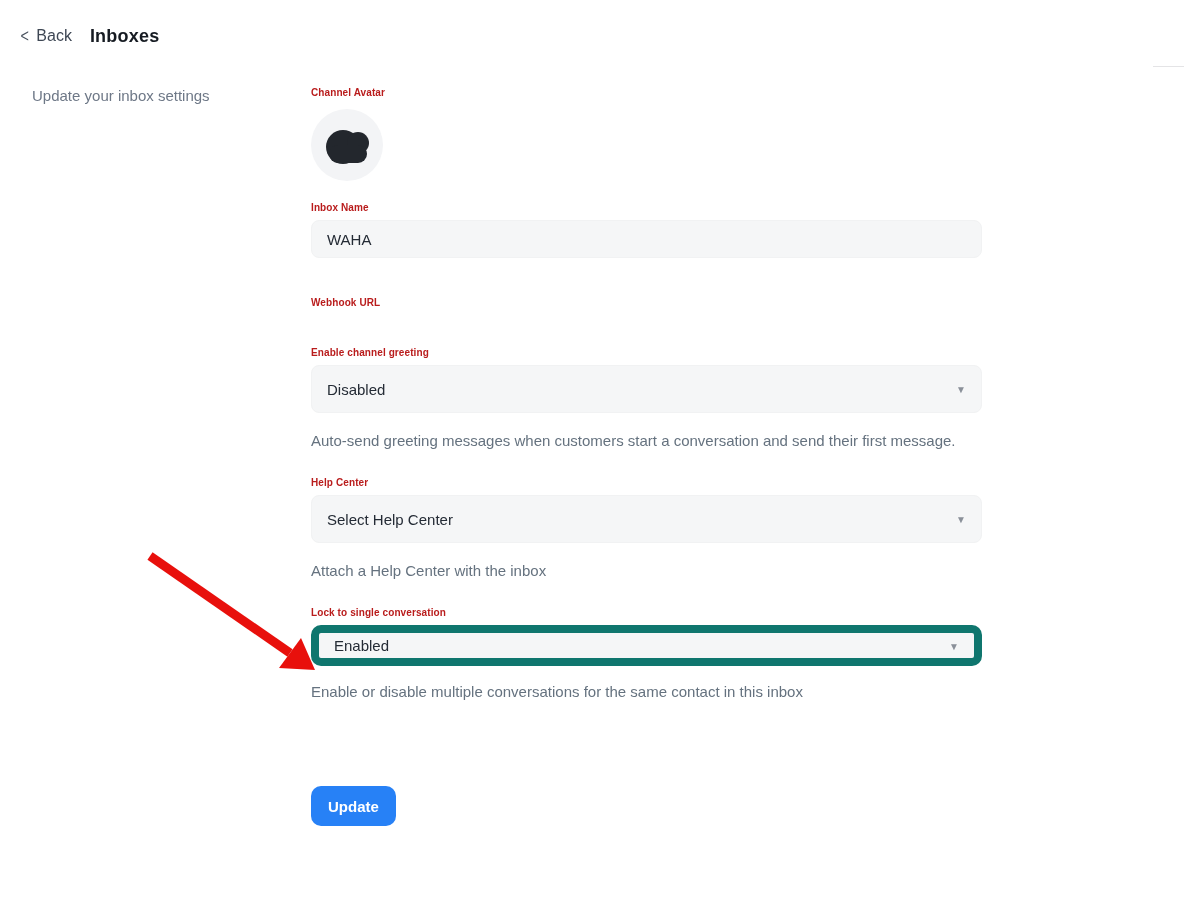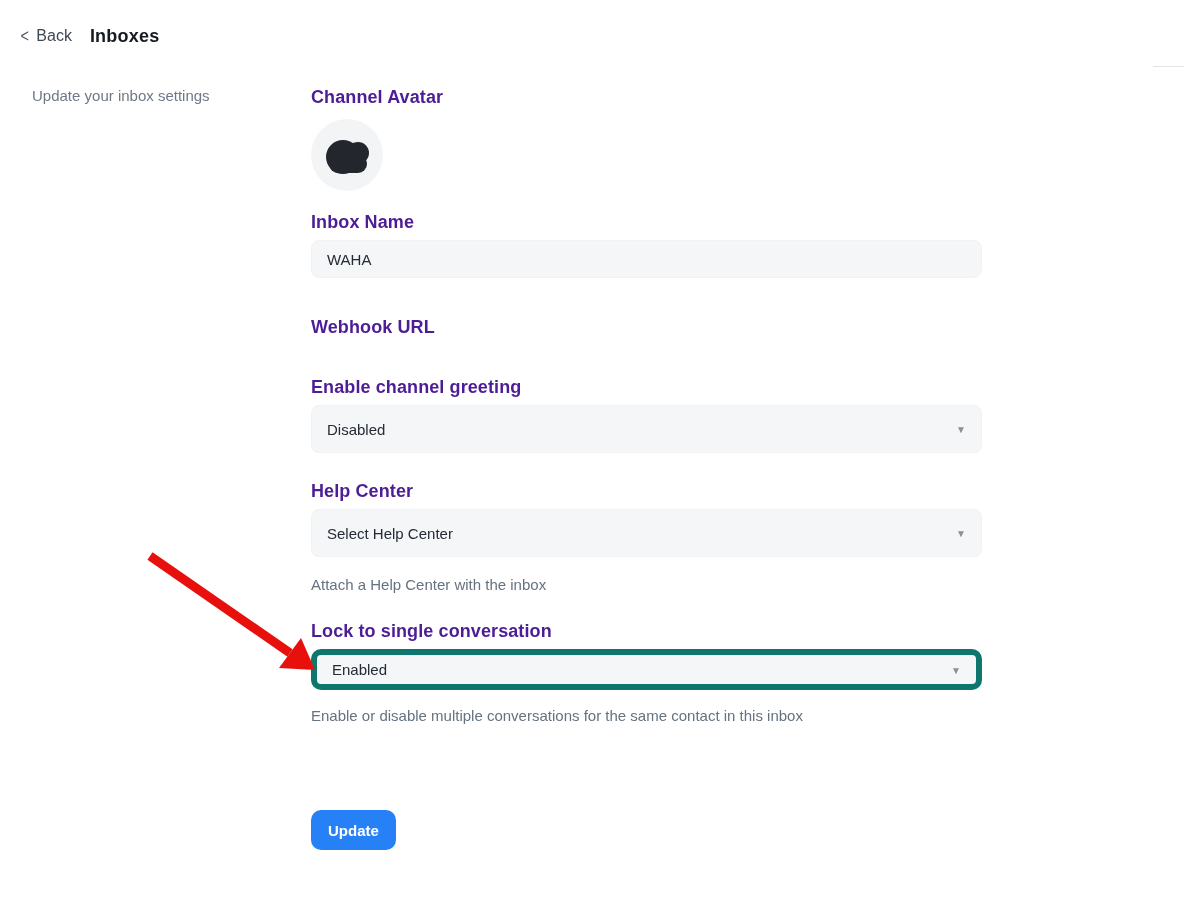--- a/index.html
+++ b/index.html
@@ -14,42 +14,42 @@
   .header-edge-line { position: absolute; top: 66px; left: 1153px; width: 31px; height: 1px; background: #e4e4e6; }
 
   
   .content { display: flex; align-items: flex-start; padding-top: 35px; }
   .sidebar { width: 311px; padding-left: 32px; flex-shrink: 0; }
   .sidebar-title { color: #2781f6; font-size: 16px; font-weight: 600; margin-bottom: 13px; cursor: pointer; }
   .sidebar-subtitle { color: #6e7887; font-size: 15px; }
 
   .form-col { width: 671px; }
 
-  .field-label { display: block; font-size: 18px; font-weight: 600; color: #4c1d95; margin-bottom: 7px; letter-spacing: 0.1px; }
+  .field-label { display: block; font-size: 10px; font-weight: 600; color: #b91c1c; margin-bottom: 7px; letter-spacing: 0.1px; }
 
   .avatar-group { margin-bottom: 21px; }
   .avatar-circle { margin-top: 11px; width: 72px; height: 72px; border-radius: 50%; background: #f3f4f6; display: flex; align-items: center; justify-content: center; cursor: pointer; }
 
   .group-name { margin-bottom: 39px; }
   .group-webhook { margin-bottom: 39px; }
   .group-greeting { margin-bottom: 28px; }
   .group-helpcenter { margin-bottom: 28px; }
   .group-lock { margin-bottom: 86px; }
 
   .text-input {
     width: 100%; height: 38px; background: #f5f6f7; border: 1px solid #f1f2f3; border-radius: 8px;
     padding: 0 15px; font-size: 15px; color: #242b35; font-family: "Liberation Sans", sans-serif; outline: none;
   }
   .text-input::placeholder { color: #9aa3ae; }
 
   .select-box {
     position: relative; width: 100%; height: 48px; background: #f5f6f7; border: 1px solid #f1f2f3;
     border-radius: 8px; display: flex; align-items: center; padding: 0 15px; cursor: pointer;
   }
-  .select-box.focused { height: 41px; border: 6px solid #0f766e; border-radius: 10px; }
+  .select-box.focused { height: 41px; border: 8px solid #0f766e; border-radius: 10px; }
   .select-value { font-size: 15px; color: #242b35; }
   .select-arrow { position: absolute; right: 15px; top: 50%; transform: translateY(-46%); font-size: 10px; color: #8a9099; pointer-events: none; }
 
   .help-text { margin-top: 19px; font-size: 15px; color: #65727f; }
   .group-lock .help-text { margin-top: 17px; }
 
   .update-btn {
     background: #2781f6; color: #ffffff; border: none; border-radius: 10px; height: 40px;
     padding: 0 17px; font-size: 15px; font-weight: 600; font-family: "Liberation Sans", sans-serif; cursor: pointer;
   }
@@ -103,20 +103,21 @@
         <label class="field-label">Webhook URL</label>
       </div>
 
       
       <div class="group-greeting">
         <label class="field-label">Enable channel greeting</label>
         <div class="select-box">
           <span class="select-value">Disabled</span>
           <span class="select-arrow">▼</span>
         </div>
+        <div class="help-text">Auto-send greeting messages when customers start a conversation and send their first message.</div>
       </div>
 
       
       <div class="group-helpcenter">
         <label class="field-label">Help Center</label>
         <div class="select-box">
           <span class="select-value">Select Help Center</span>
           <span class="select-arrow">▼</span>
         </div>
         <div class="help-text">Attach a Help Center with the inbox</div>

